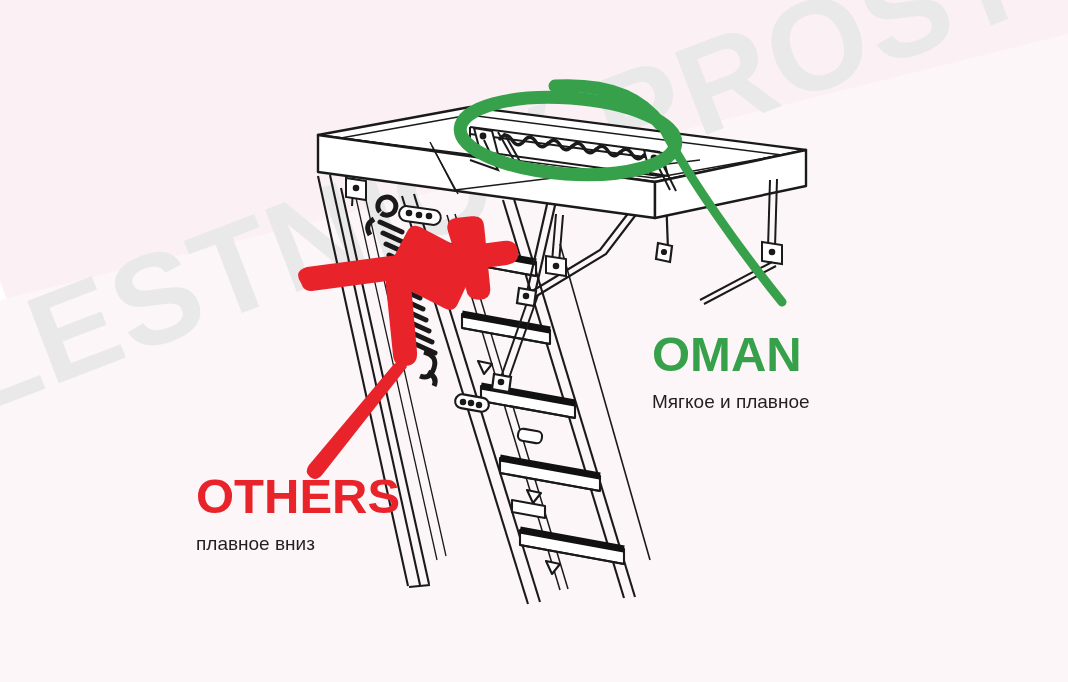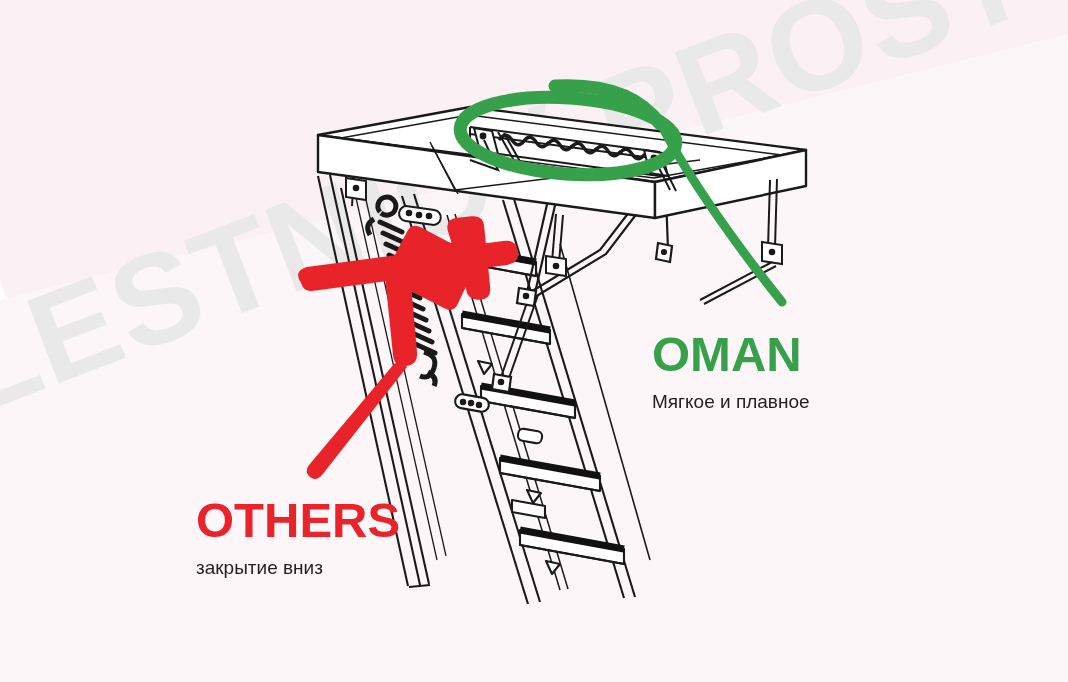--- a/index.html
+++ b/index.html
@@ -57,21 +57,21 @@
   #drawing{
     position:absolute;
     left:0; top:0;
     width:1068px; height:682px;
     overflow:visible;
   }
 
   
   .ann{position:absolute;}
   #oman-block{left:652px;top:330px;width:330px;}
-  #others-block{left:196px;top:496px;width:330px;}
+  #others-block{left:196px;top:472px;width:330px;}
 
   .head{
     font-size:49px;
     font-weight:bold;
     line-height:1.0;
     margin:0 0 10px 0;
     letter-spacing:0px;
   }
   #oman-head{color:#36a14a;}
   #others-head{color:#e8232a;}
@@ -337,16 +337,16 @@
 
   </svg>
 
   <div class="ann" id="oman-block">
     <div class="head" id="oman-head">OMAN</div>
     <p class="sub">Мягкое и плавное</p>
   </div>
 
   <div class="ann" id="others-block">
     <div class="head" id="others-head">OTHERS</div>
-    <p class="sub">закрытие вниз</p>
+    <p class="sub">плавное вниз</p>
   </div>
 
 </div>
 
 </body></html>

